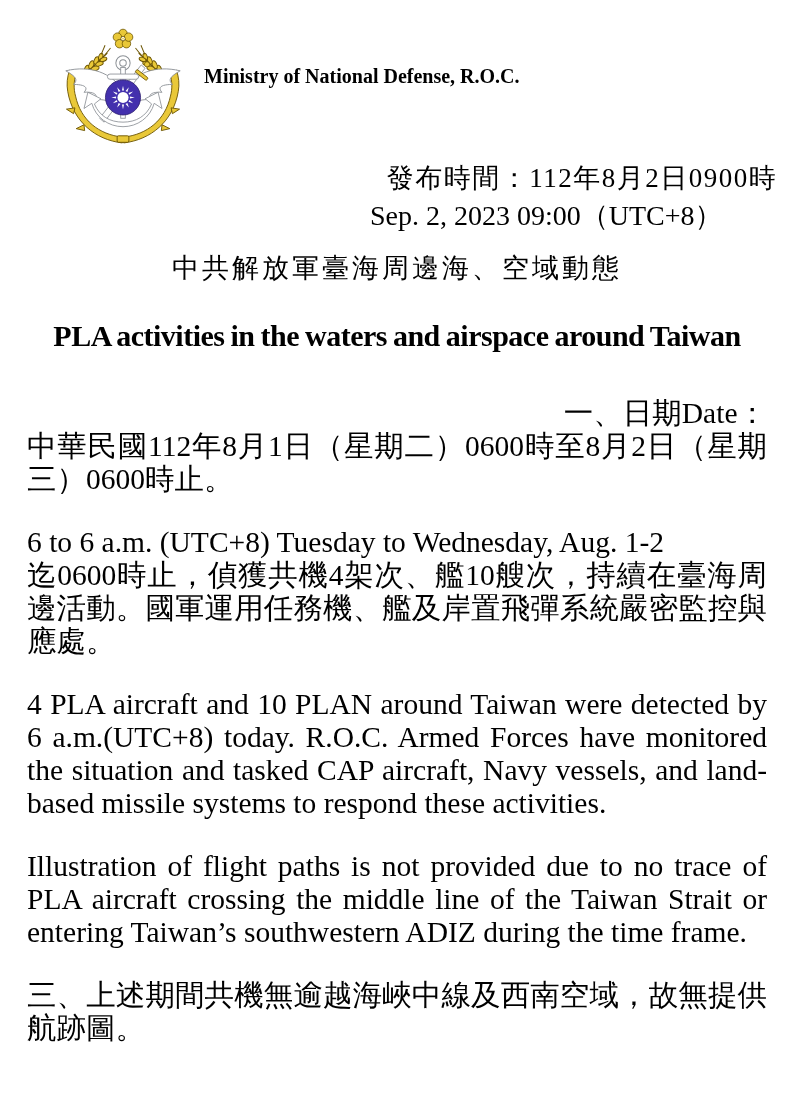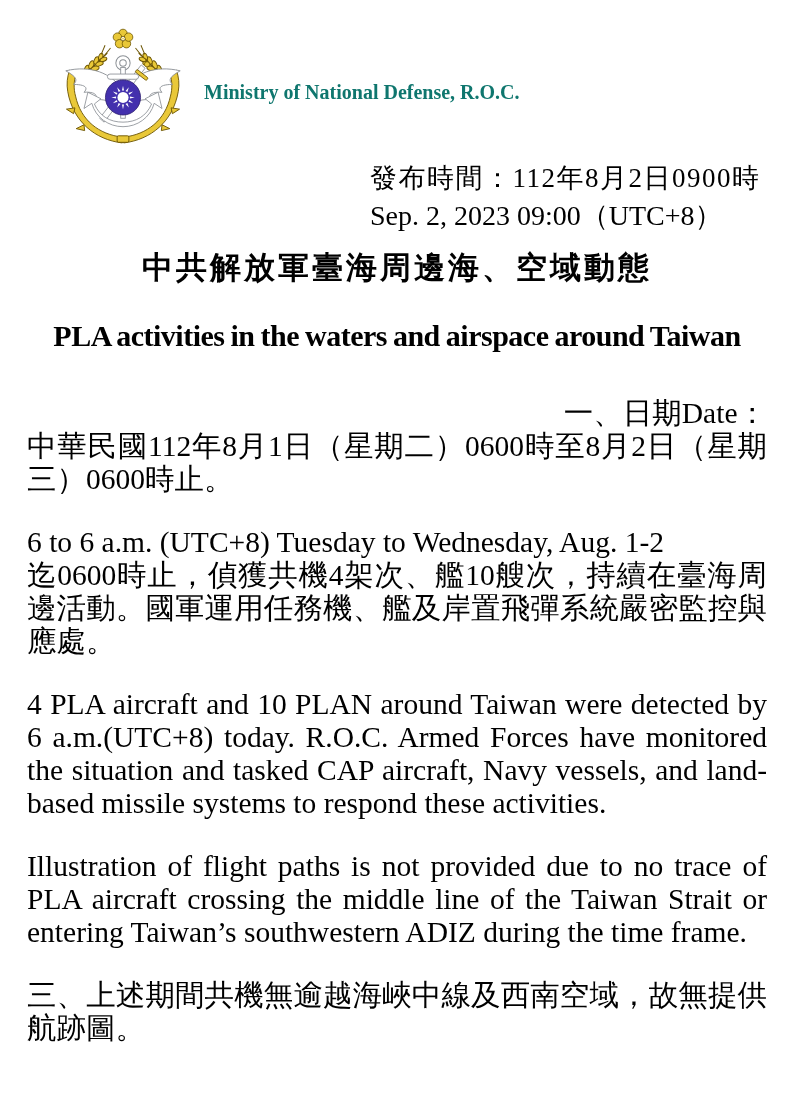--- a/index.html
+++ b/index.html
@@ -14,30 +14,30 @@
   }
   
   .masthead { position: relative; height: 152px; }
   .emblem { position: absolute; left: 58px; top: 27px; width: 130px; height: 124px; }
   .brand { position: absolute; left: 204px; top: 62px; }
   .brand-cjk {
     font-size: 42px; font-weight: 700; line-height: 1.15;
     letter-spacing: 1px; white-space: nowrap;
   }
   .brand-en {
-    font-size: 20px; font-weight: 700; color: #0f766e;
-    margin-top: 19px; white-space: nowrap;
+    font-size: 20px; font-weight: 700; color: #000000;
+    margin-top: 3px; white-space: nowrap;
   }
   
   .pubtime { margin: 8px 0 0 370px; }
-  .pubtime-cjk { font-size: 27px; line-height: 37px; letter-spacing: 1.5px; white-space: nowrap; }
+  .pubtime-cjk { font-size: 27px; line-height: 37px; letter-spacing: 1.5px; white-space: nowrap; text-align: center; }
   .pubtime-en  { font-size: 28px; line-height: 37px; white-space: nowrap; }
   
   .doc-title { margin-top: 14px; text-align: center; }
-  .doc-title-cjk { font-size: 31px; font-weight: 700; letter-spacing: 3px; line-height: 40px; }
+  .doc-title-cjk { font-size: 27px; font-weight: 400; letter-spacing: 3px; line-height: 40px; }
   .doc-title-en  { font-size: 30px; font-weight: 700; letter-spacing: -0.5px; word-spacing: -1px; line-height: 34px; margin-top: 31px; }
   
   .doc-body {
     margin: 24px 27px 0 27px;
     font-size: 29.5px;
     line-height: 33px;
     text-align: justify;
   }
   .doc-body p { margin: 0; }
   .doc-body p.sec-heading { font-weight: 400; margin-top: 44px; text-align: right; }

